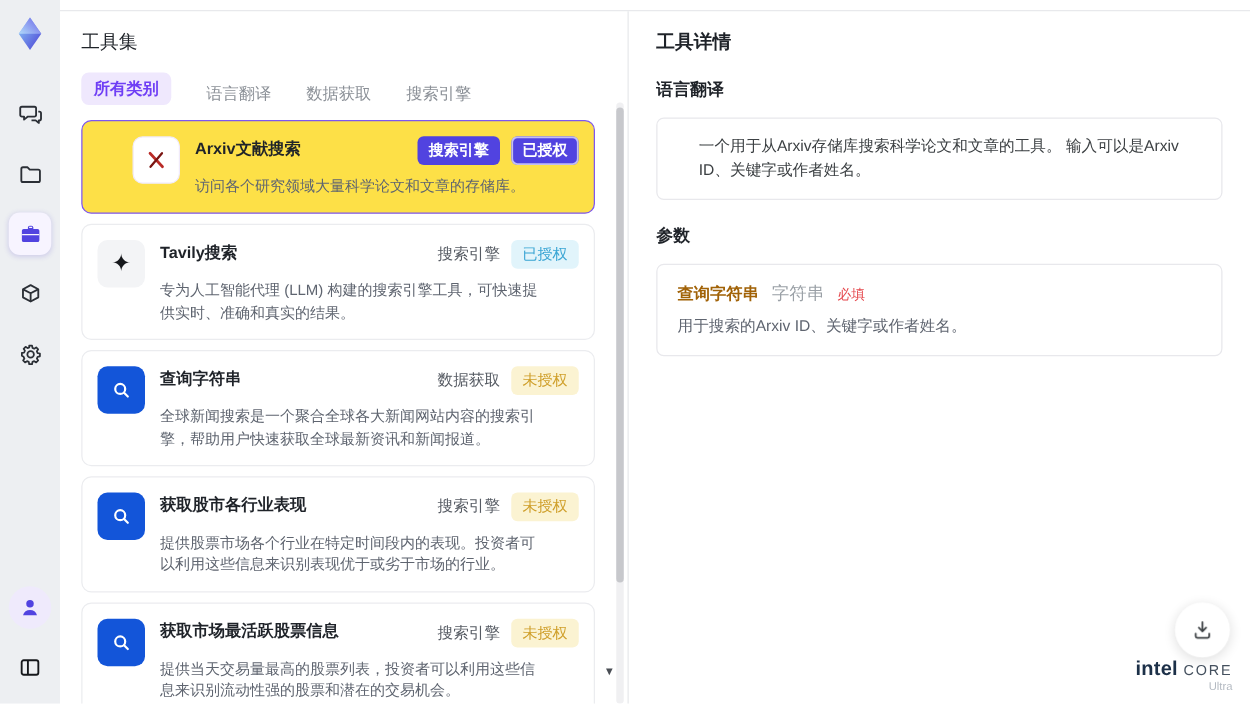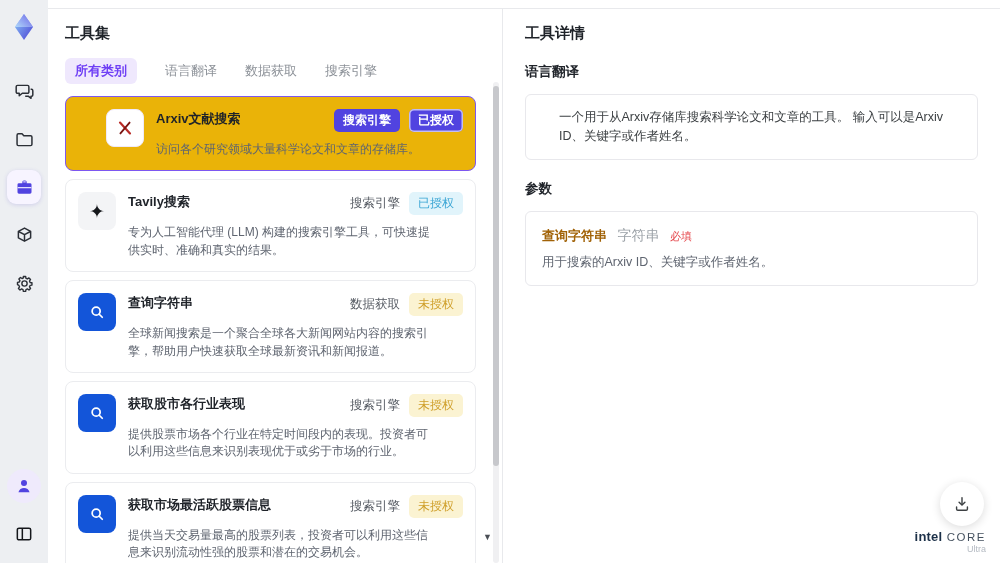--- a/index.html
+++ b/index.html
@@ -19,30 +19,30 @@
   .rail-item.profile { background:#efeafc; border-radius:50%; }
 
   
   .main { flex:1; display:flex; flex-direction:column; }
   .topgap { height:8px; background:#fff; flex:none; }
   .panes { flex:1; display:flex; border-top:1px solid #e8e9ec; min-height:0; }
 
   
   .left-pane { width:455px; flex:none; border-right:1px solid #e8e9ec;
     padding:15px 14px 0 17px; position:relative; overflow:hidden; }
-  .pane-title { font-size:15px; font-weight:700; margin-bottom:15px; }
-  .tabs { display:flex; align-items:center; gap:28px; margin-bottom:12px; }
+  .pane-title { font-size:15px; font-weight:400; margin-bottom:15px; }
+  .tabs { display:flex; align-items:flex-end; gap:28px; margin-bottom:12px; }
   .tab { font-size:13px; color:#8b9097; cursor:pointer; white-space:nowrap; }
   .tab.active { background:#efe8fd; color:#6f3ff5; font-weight:700;
     padding:4px 10px; border-radius:6px; }
 
   .tool-list { display:flex; flex-direction:column; gap:8px; padding-right:12px; }
   .card { border:1px solid #ebecef; border-radius:8px; background:#fff;
     padding:12px; display:flex; gap:12px; cursor:pointer; }
-  .card.selected { background:#eab308; border:1.5px solid #7d57f0;padding-left:40px; }
+  .card.selected { background:#fde047; border:1.5px solid #7d57f0;padding-left:40px; }
   .card-icon { width:38px; height:38px; border-radius:8px; flex:none;
     display:flex; align-items:center; justify-content:center; font-size:19px; }
   .icon-arxiv { background:#fff; border:1px solid #f0eaf9; }
   .icon-tavily { background:#f3f4f6; color:#15171b; }
   .icon-blue { background:#1355d9; }
   .card-body { flex:1; min-width:0; }
   .card-top { display:flex; align-items:flex-start; justify-content:space-between; }
   .card-title { font-size:13px; font-weight:700; color:#1f2329; padding-top:1px; }
   .badges { display:flex; gap:9px; align-items:center; flex:none; margin-left:8px; }
   .badge { font-size:12px; padding:3px 9px; border-radius:5px; white-space:nowrap; }
@@ -72,21 +72,21 @@
   .param-name { font-size:13px; font-weight:700; color:#a16207; }
   .param-type { font-size:14px; color:#9aa0a6; margin-left:6px; }
   .param-req { font-size:11px; color:#e5484d; margin-left:6px; }
   .param-desc { font-size:12.5px; color:#5f6570; margin-top:9px; }
 
   
   .fab { position:fixed; right:16px; bottom:37px; width:44px; height:44px;
     border-radius:50%; background:#fff; box-shadow:0 2px 10px rgba(0,0,0,.14);
     display:flex; align-items:center; justify-content:center; cursor:pointer; border:none; }
   .intel-badge { position:fixed; right:14px; bottom:8px; text-align:center; line-height:1.1; }
-  .intel-word { font-size:13px; font-weight:700; color:#1c3048; letter-spacing:.2px; }
+  .intel-word { font-size:16px; font-weight:700; color:#1c3048; letter-spacing:.2px; }
   .core-word { font-size:11.5px; color:#44505e; letter-spacing:1.5px; font-weight:400; }
   .ultra-word { font-size:9px; color:#b4bac2; text-align:right; margin-top:1px; }
 
   svg { display:block; }
 </style>
 </head>
 <body>
 
 <div class="app">
 

